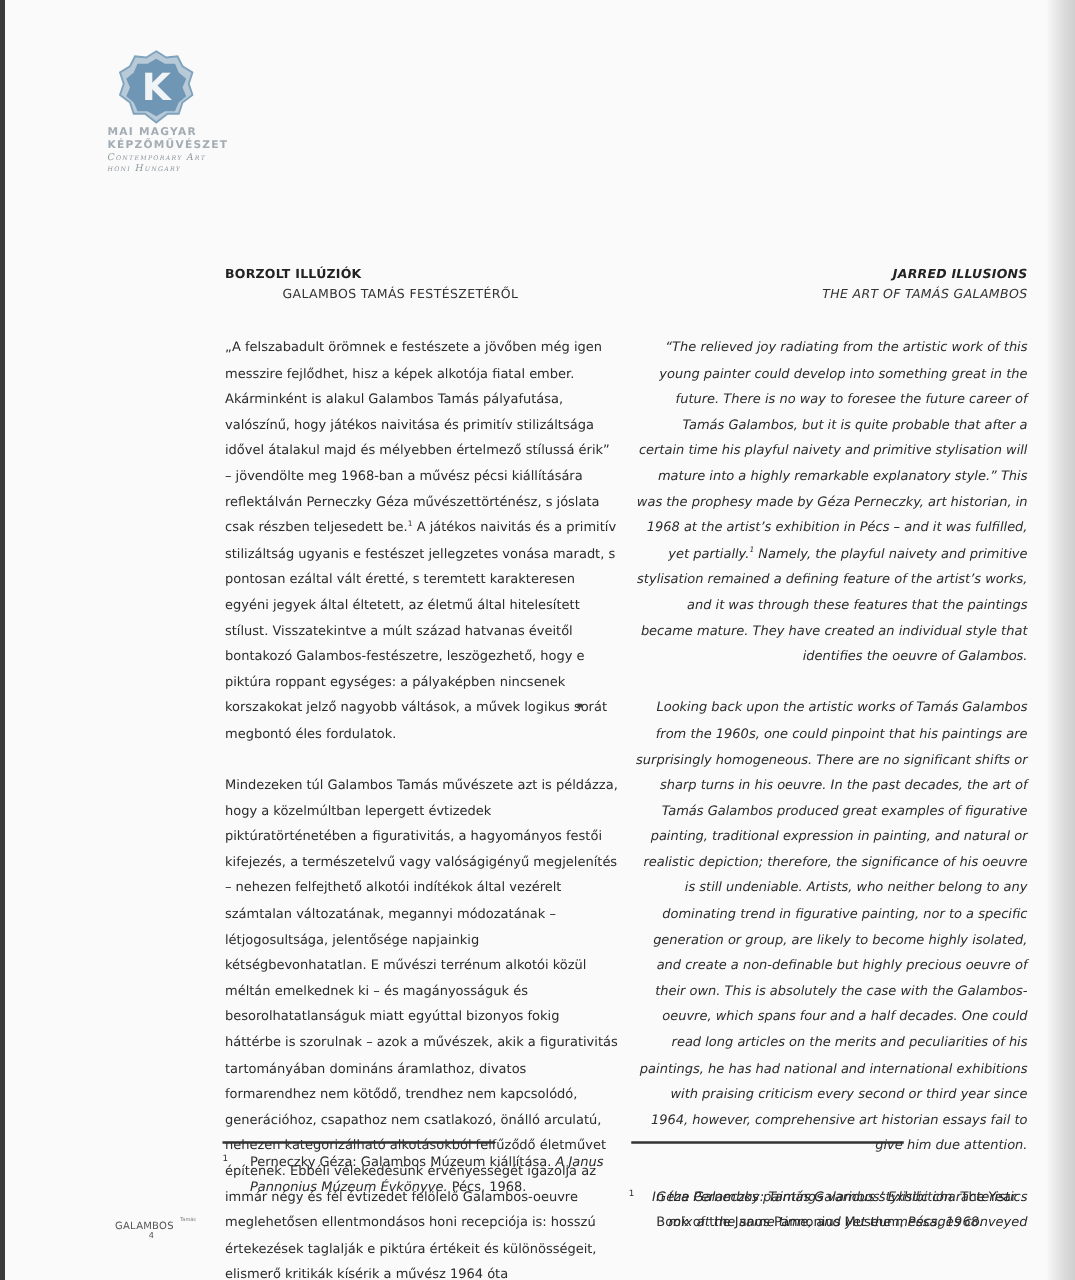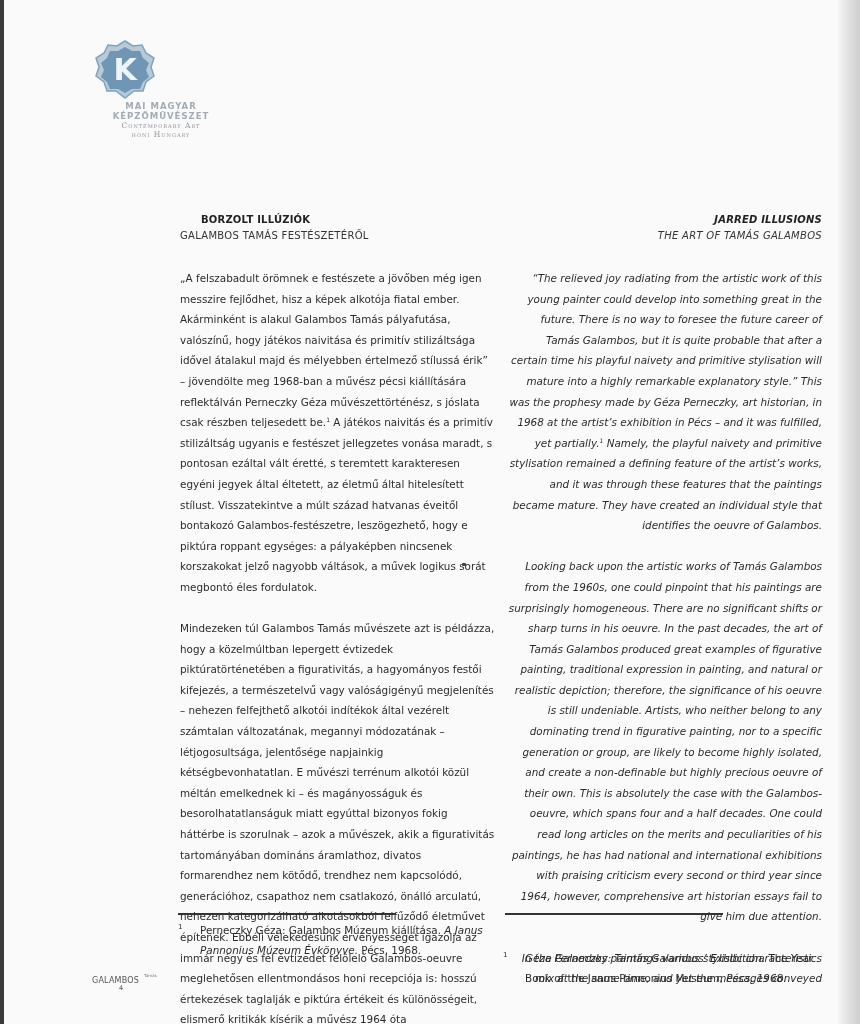--- a/index.html
+++ b/index.html
@@ -6,29 +6,29 @@
   body {
     width: 860px; height: 1024px; overflow: hidden; position: relative;
     background: #fafafa;
     font-family: "DejaVu Sans", sans-serif;
     color: #2a2a2a;
   }
   .edge-left { position: absolute; left: 0; top: 0; width: 4px; height: 1024px; background: #3a3a3a; }
   .edge-right { position: absolute; right: 0; top: 0; width: 22px; height: 1024px;
     background: linear-gradient(to right, #f6f6f6, #dcdcdc 60%, #cfcfcf); }
   .logo { position: absolute; left: 95px; top: 40px; width: 60px; height: 60px; }
-  .pub { position: absolute; left: 86px; top: 101px; width: 150px; text-align: center;
+  .pub { position: absolute; left: 86px; top: 101px; width: 150px; 
     font-family: "DejaVu Sans", sans-serif; color: #9aa3aa; letter-spacing: 1px; }
   .pub .l1 { font-size: 8.5px; font-weight: bold; color: #a3acb3; }
-  .pub .l2, .pub .l3 { font-family: "DejaVu Serif", serif; font-size: 7.5px; font-variant: small-caps; color: #8f989f; line-height: 9px; }
+  .pub .l2, .pub .l3 { font-family: "DejaVu Serif", serif; font-size: 7.5px; font-variant: small-caps; color: #8f989f; line-height: 9px; font-style: italic; }
   .col { position: absolute; width: 315px; }
   .col-hu { left: 180px; top: 212px; }
   .col-en { left: 507px; top: 212px; text-align: right; }
-  .title { font-size: 10px; font-weight: bold; text-transform: uppercase; letter-spacing: 0.2px; line-height: 15px; color: #222; margin-left: 21px; }
-  .subtitle { font-size: 10px; text-transform: uppercase; line-height: 17px; color: #333; letter-spacing: 0.3px; }
+  .title { font-size: 10px; font-weight: bold; text-transform: uppercase; letter-spacing: 0.2px; line-height: 15px; color: #222; }
+  .subtitle { font-size: 10px; text-transform: uppercase; line-height: 17px; color: #333; letter-spacing: 0.3px; margin-left: 46px; }
   .col-en .title, .col-en .subtitle { font-style: italic; }
   .body { margin-top: 24px; font-size: 10.4px; line-height: 20.6px; color: #2b2b2b; }
   .col-en .body { font-style: italic; }
   .body p { margin: 0 0 20.6px 0; }
   sup { font-size: 6px; vertical-align: super; line-height: 0; }
   .fn-rule { position: absolute; height: 1.5px; background: #333; width: 218px; }
   .fn-hu-rule { left: 178px; top: 913px; }
   .fn-en-rule { left: 505px; top: 913px; }
   .footnote { position: absolute; width: 320px; font-size: 10.4px; line-height: 20px; color: #2b2b2b; }
   .fn-hu { left: 178px; top: 920px; }

